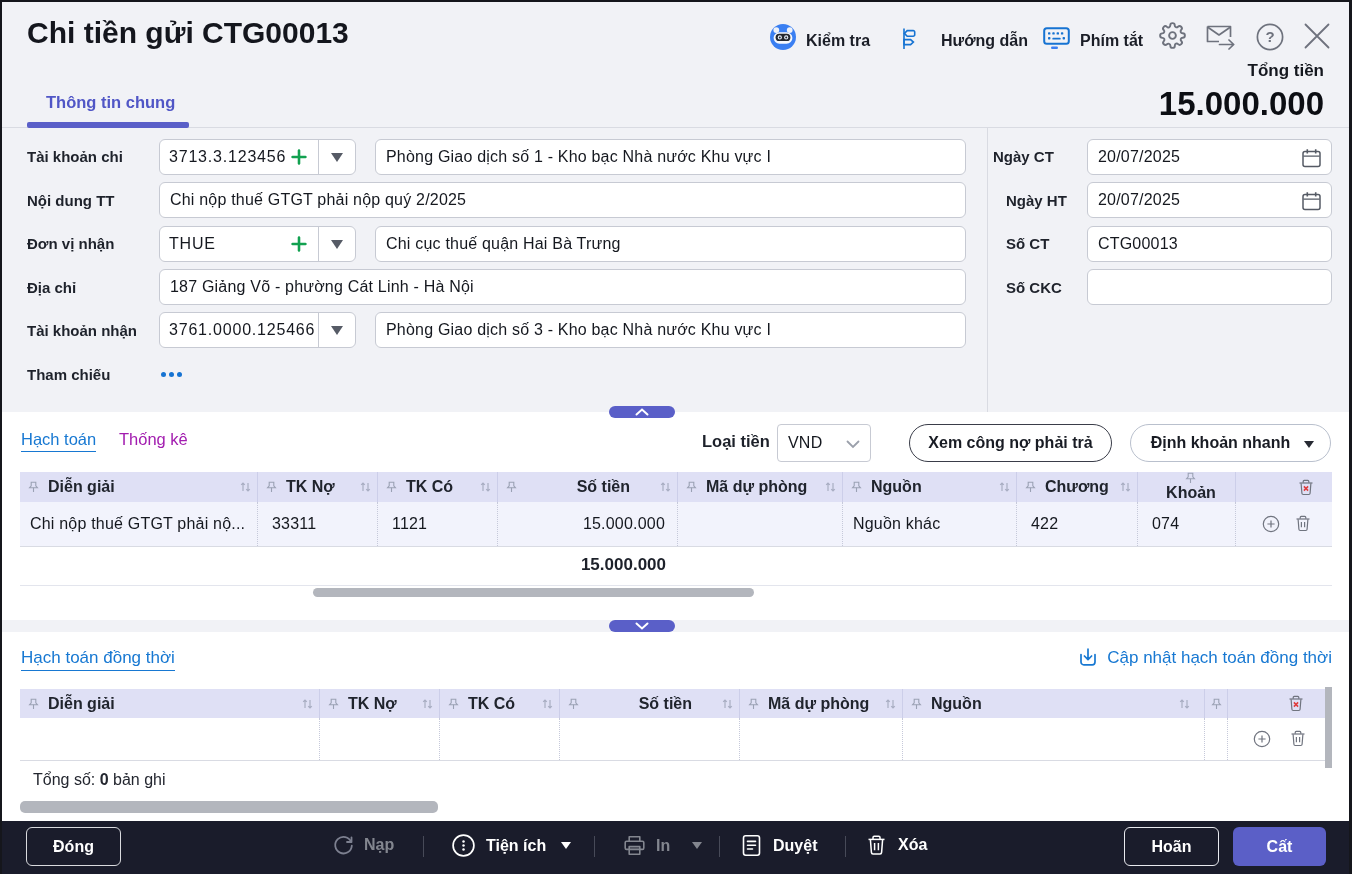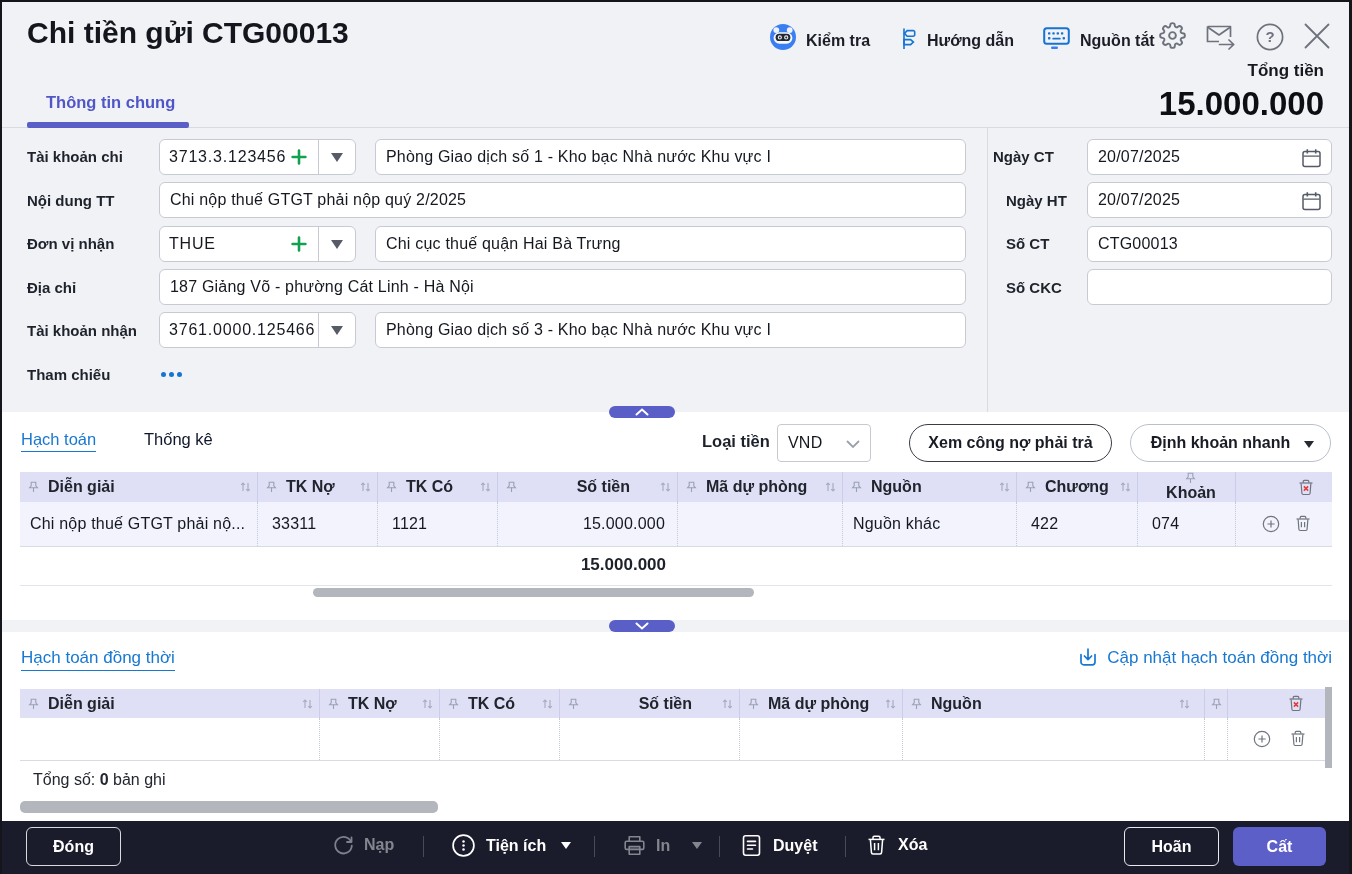--- a/index.html
+++ b/index.html
@@ -31,21 +31,21 @@
 .combo .plus { flex:0 0 auto; display:flex; margin-right:11px; }
 .combo .dd { flex:0 0 37px; height:100%; border-left:1px solid #c7cad3; display:flex; align-items:center; justify-content:center; }
 .tri { width:0; height:0; border-left:6.5px solid transparent; border-right:6.5px solid transparent; border-top:9px solid #565b66; }
 .cal { position:absolute; right:9px; top:8px; }
 #dots { left:161px; top:372px; display:flex; gap:3px; }
 #dots i { width:5px; height:5px; border-radius:50%; background:#1673d2; display:block; }
 
 #sec2 { left:0; top:412px; width:1352px; height:208px; background:#fff; }
 .pill { left:609px; width:66px; height:12px; border-radius:6px; background:#5a5fc8; display:flex; align-items:center; justify-content:center; z-index:5; }
 #stab1 { left:21px; top:430px; font-size:16.5px; color:#1778d2; border-bottom:1px solid #1778d2; padding-bottom:2px; }
-#stab2 { left:119px; top:430px; font-size:16.5px; color:#0f172a;margin-left:25px; }
+#stab2 { left:119px; top:430px; font-size:16.5px; color:#a21caf; }
 #lt { left:702px; top:432px; font-size:16.5px; font-weight:700; }
 #vnd { left:777px; top:424px; width:94px; height:38px; border-radius:4px; }
 .rbtn { position:absolute; top:424px; height:38px; border-radius:19px; background:#fff; display:flex; align-items:center; justify-content:center; font-size:16px; font-weight:700; color:#191c24; }
 #btn-xcn { left:909px; width:203px; border:1px solid #3a3d49; }
 #btn-dkn { left:1130px; width:201px; border:1px solid #b9c0cd; }
 
 .thead { position:absolute; background:#dfe0f5; display:flex; }
 .thead .hc { position:relative; height:100%; border-right:1px solid #cccee9; display:flex; align-items:center; }
 .thead .hc:last-child { border-right:none; }
 .hc .pin { margin-left:8px; }
@@ -96,21 +96,21 @@
       <circle cx="19.7" cy="6.1" r="2.9" fill="#eef2f9"></circle>
       <rect x="3.6" y="8.2" width="18.8" height="11.6" rx="5.8" fill="#f7f9fd"></rect>
       <rect x="5.6" y="9.8" width="14.8" height="7.2" rx="3.6" fill="#23272f"></rect>
       <circle cx="9.8" cy="13.4" r="2.1" fill="#e9f0fb"></circle>
       <circle cx="16.2" cy="13.4" r="2.1" fill="#e9f0fb"></circle>
       <circle cx="9.8" cy="13.4" r="1" fill="#23272f"></circle>
       <circle cx="16.2" cy="13.4" r="1" fill="#23272f"></circle>
     </svg>
     <span class="hlabel">Kiểm tra</span>
   </div>
-  <div class="abs hico" style="left:902px;">
+  <div class="abs hico" style="left:902px;gap:14px;">
     <svg width="15" height="22" viewBox="0 0 15 22" fill="none" stroke="#1673d2" stroke-width="1.6">
       <path d="M2 0.5 V21"></path>
       <path d="M5.2 2.6 H11.2 A1.5 1.5 0 0 1 12.7 4.1 V6.7 A1.5 1.5 0 0 1 11.2 8.2 H5.2 L2.4 5.4 Z"></path>
       <path d="M2 11.6 H8.6 L11.4 14.1 8.6 16.6 H2 Z"></path>
     </svg>
     <span class="hlabel">Hướng dẫn</span>
   </div>
   <div class="abs hico" style="left:1043px;">
     <svg width="27" height="26" viewBox="0 0 27 26">
       <rect x="1.2" y="4.2" width="24.6" height="15.6" rx="2.6" fill="none" stroke="#1673d2" stroke-width="2"></rect>
@@ -118,21 +118,21 @@
         <rect x="5" y="8.2" width="2.4" height="2.4" rx="0.7"></rect>
           <rect x="9.3" y="8.2" width="2.4" height="2.4" rx="0.7"></rect>
           <rect x="13.6" y="8.2" width="2.4" height="2.4" rx="0.7"></rect>
           <rect x="17.9" y="8.2" width="2.4" height="2.4" rx="0.7"></rect>
         <rect x="5" y="13" width="2.4" height="2.4" rx="0.7"></rect>
           <rect x="9.3" y="13.8" width="8.4" height="1.8" rx="0.9"></rect>
           <rect x="19.6" y="13" width="2.4" height="2.4" rx="0.7"></rect>
         <rect x="8" y="22.5" width="7" height="2.6" rx="1.3" fill="#3a7ff2"></rect>
       </g>
     </svg>
-    <span class="hlabel">Nguồn tắt</span>
+    <span class="hlabel">Phím tắt</span>
   </div>
   <div class="abs" style="left:1159px; top:22px;">
     <svg width="27" height="27" viewBox="0 0 24 24" fill="none" stroke="#6e727d" stroke-width="1.7" stroke-linecap="round" stroke-linejoin="round">
       <circle cx="12" cy="12" r="3"></circle>
       <path d="M19.4 15a1.65 1.65 0 0 0 .33 1.82l.06.06a2 2 0 0 1-2.83 2.83l-.06-.06a1.65 1.65 0 0 0-1.82-.33 1.65 1.65 0 0 0-1 1.51V21a2 2 0 0 1-4 0v-.09A1.65 1.65 0 0 0 9 19.4a1.65 1.65 0 0 0-1.82.33l-.06.06a2 2 0 0 1-2.83-2.83l.06-.06a1.65 1.65 0 0 0 .33-1.82 1.65 1.65 0 0 0-1.51-1H3a2 2 0 0 1 0-4h.09A1.65 1.65 0 0 0 4.6 9a1.65 1.65 0 0 0-.33-1.82l-.06-.06a2 2 0 0 1 2.83-2.83l.06.06a1.65 1.65 0 0 0 1.82.33H9a1.65 1.65 0 0 0 1-1.51V3a2 2 0 0 1 4 0v.09a1.65 1.65 0 0 0 1 1.51 1.65 1.65 0 0 0 1.82-.33l.06-.06a2 2 0 0 1 2.83 2.83l-.06.06a1.65 1.65 0 0 0-.33 1.82V9a1.65 1.65 0 0 0 1.51 1H21a2 2 0 0 1 0 4h-.09a1.65 1.65 0 0 0-1.51 1z"></path>
     </svg>
   </div>
   <div class="abs" style="left:1206px; top:24px;">
     <svg width="30" height="26" viewBox="0 0 30 26" fill="none" stroke="#6e727d" stroke-width="1.7" stroke-linejoin="round">
       <path d="M1.5 2.5 H24.5 V13 M1.5 2.5 V17.5 H13"></path>

